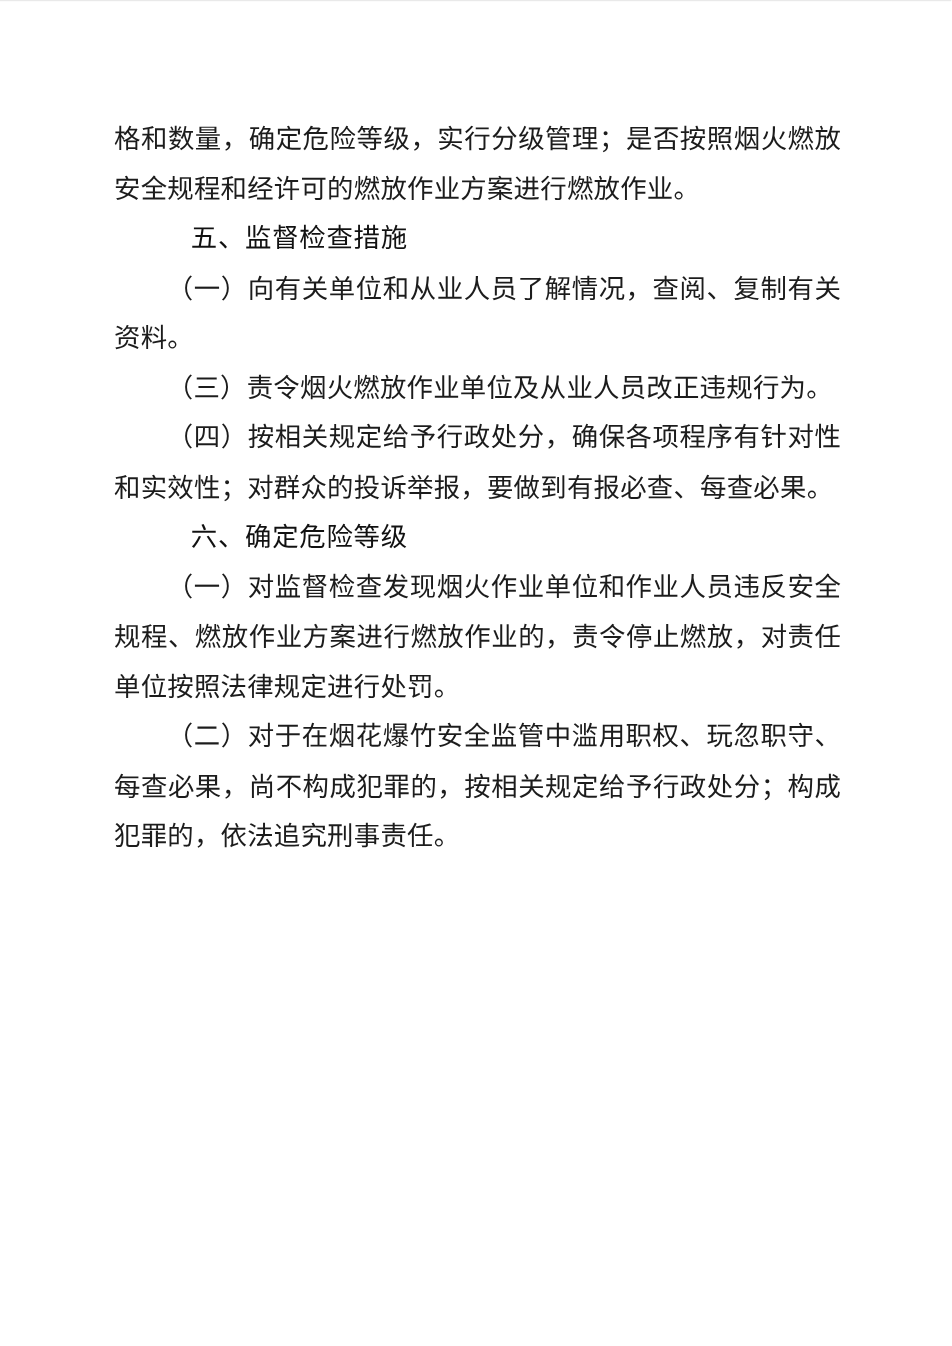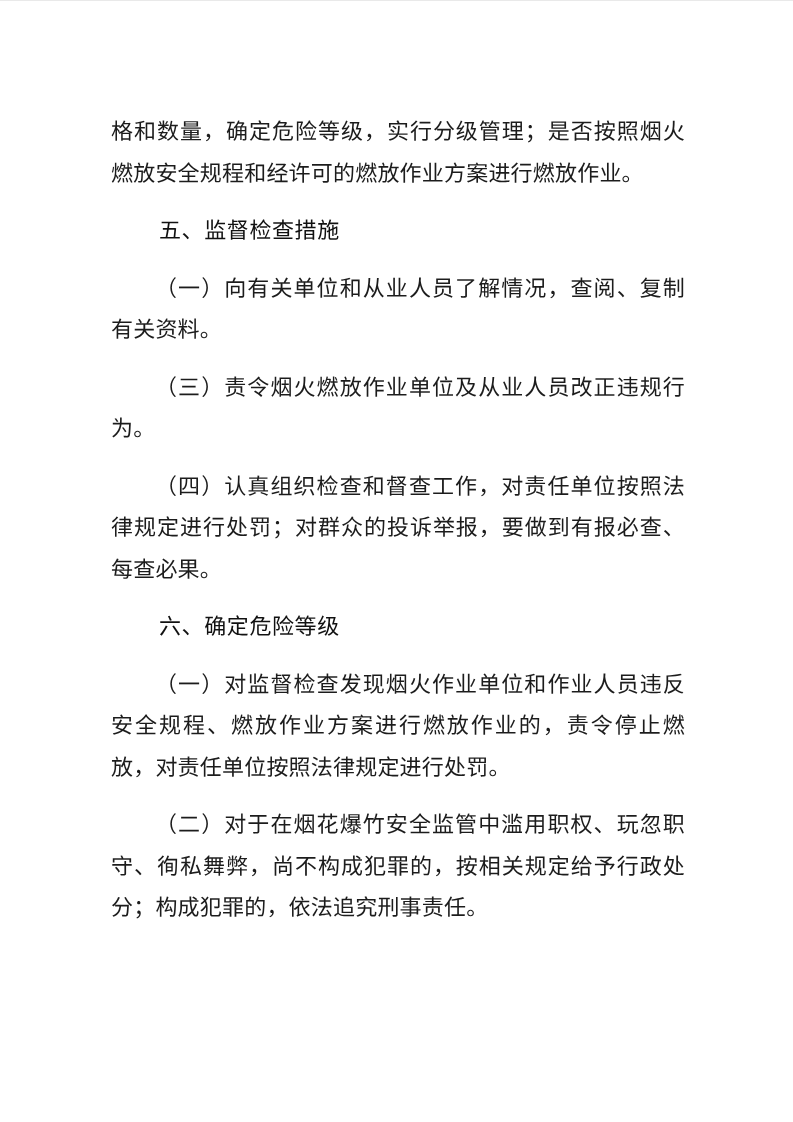--- a/index.html
+++ b/index.html
@@ -16,21 +16,21 @@
     overflow: hidden;
     box-sizing: border-box;
   }
   .content {
     position: absolute;
     left: 95px;
     top: 94px;
     width: 606px;
   }
   .para {
-    margin: 16px;
+    margin: 0;
     font-family: "Liberation Serif", "DejaVu Serif", serif;
     font-size: 22px;
     line-height: 41.5px;
     color: #1c1c1c;
     text-align: justify;
     text-indent: 2em;
     letter-spacing: 0.2px;
   }
   .para.continuation {
     text-indent: 0;
@@ -53,22 +53,22 @@
   <div class="content">
     <p class="para continuation">格和数量，确定危险等级，实行分级管理；是否按照烟火燃放安全规程和经许可的燃放作业方案进行燃放作业。</p>
 
     <h2 class="heading">五、监督检查措施</h2>
 
     <p class="para">（一）向有关单位和从业人员了解情况，查阅、复制有关资料。</p>
 
 
     <p class="para">（三）责令烟火燃放作业单位及从业人员改正违规行为。</p>
 
-    <p class="para">（四）认真组织检查和督查工作，对责任单位按照法律规定进行处罚；对群众的投诉举报，要做到有报必查、每查必果。</p>
+    <p class="para">（四）按相关规定给予行政处分，确保各项程序有针对性和实效性；对群众的投诉举报，要做到有报必查、每查必果。</p>
 
     <h2 class="heading">六、确定危险等级</h2>
 
     <p class="para">（一）对监督检查发现烟火作业单位和作业人员违反安全规程、燃放作业方案进行燃放作业的，责令停止燃放，对责任单位按照法律规定进行处罚。</p>
 
-    <p class="para">（二）对于在烟花爆竹安全监管中滥用职权、玩忽职守、徇私舞弊，尚不构成犯罪的，按相关规定给予行政处分；构成犯罪的，依法追究刑事责任。</p>
+    <p class="para">（二）对于在烟花爆竹安全监管中滥用职权、玩忽职守、每查必果，尚不构成犯罪的，按相关规定给予行政处分；构成犯罪的，依法追究刑事责任。</p>
 
   </div>
 </div>
 
 </body></html>

